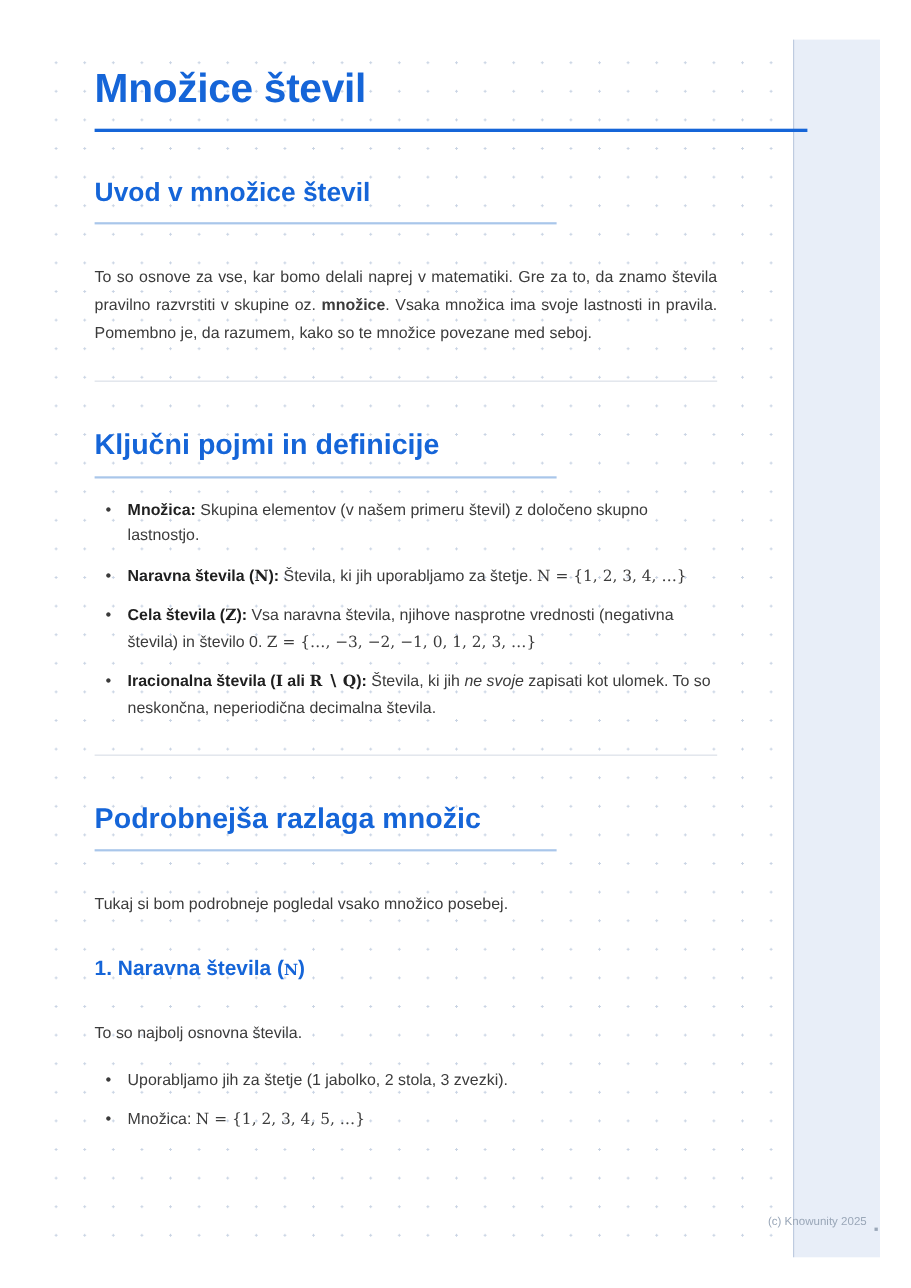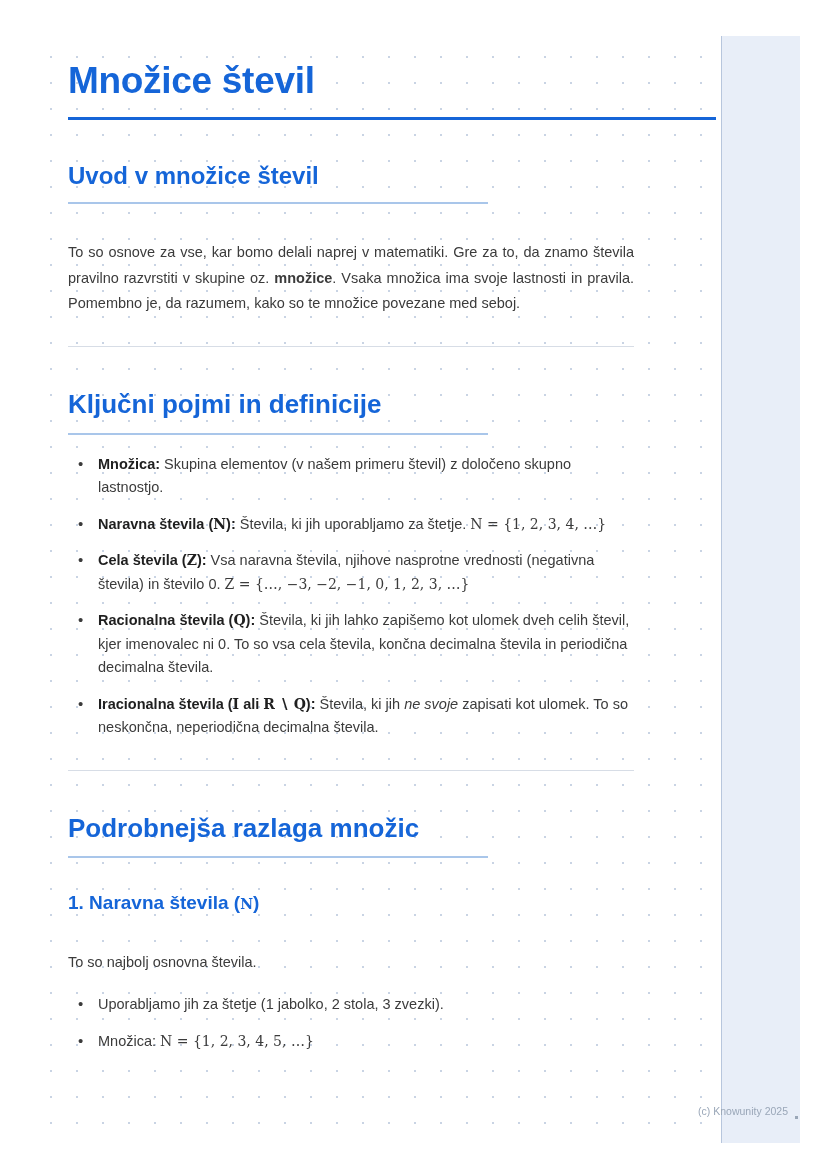--- a/index.html
+++ b/index.html
@@ -70,21 +70,21 @@
   .white-right {
     position: absolute;
     right: 0; top: 0; bottom: 0;
     width: 28px;
     background: #ffffff;
     z-index: 2;
   }
 
   .content {
     position: absolute;
-    left: 68px;
+    left: 86px;
     top: 60px;
     width: 566px;
     z-index: 3;
   }
 
   h1.doc-title {
     font-size: 37px;
     font-weight: bold;
     color: #1565d8;
     margin: 0 0 14px 0;
@@ -204,28 +204,28 @@
   <p class="body-text">To so osnove za vse, kar bomo delali naprej v matematiki. Gre za to, da znamo števila pravilno razvrstiti v skupine oz. <b>množice</b>. Vsaka množica ima svoje lastnosti in pravila. Pomembno je, da razumem, kako so te množice povezane med seboj.</p>
 
   <div class="divider"></div>
 
   <h2 class="section-title big">Ključni pojmi in definicije</h2>
   <div class="section-rule"></div>
   <ul class="bullets">
       <li><b>Množica:</b> Skupina elementov (v našem primeru števil) z določeno skupno lastnostjo.</li>
       <li><b>Naravna števila (<span class="mathy">N</span>):</b> Števila, ki jih uporabljamo za štetje. <span class="mathy">N = {1, 2, 3, 4, …}</span></li>
       <li><b>Cela števila (<span class="mathy">Z</span>):</b> Vsa naravna števila, njihove nasprotne vrednosti (negativna števila) in število 0. <span class="mathy">Z = {…, −3, −2, −1, 0, 1, 2, 3, …}</span></li>
-      <li><b>Racionalna števila (<span class="mathy">Q</span>):</b> Števila, ki jih lahko zapišemo kot ulomek dveh celih števil, kjer imenovalec ni 0. To so vsa cela števila, končna decimalna števila in periodična decimalna števila.</li>
       <li><b>Iracionalna števila (<span class="mathy">I</span> ali <span class="mathy">R ∖ Q</span>):</b> Števila, ki jih <i>ne svoje</i> zapisati kot ulomek. To so neskončna, neperiodična decimalna števila.</li>
     </ul>
 
   <div class="divider"></div>
 
   <h2 class="section-title big">Podrobnejša razlaga množic</h2>
   <div class="section-rule"></div>
+  <p class="body-text left">Tukaj si bom podrobneje pogledal vsako množico posebej.</p>
 
   <h3 class="sub-title">1. Naravna števila (<span class="mathy">N</span>)</h3>
   <p class="body-text left">To so najbolj osnovna števila.</p>
   <ul class="bullets">
       <li>Uporabljamo jih za štetje (1 jabolko, 2 stola, 3 zvezki).</li>
       <li>Množica: <span class="mathy">N = {1, 2, 3, 4, 5, …}</span></li>
     </ul>
 
 </div>
 

